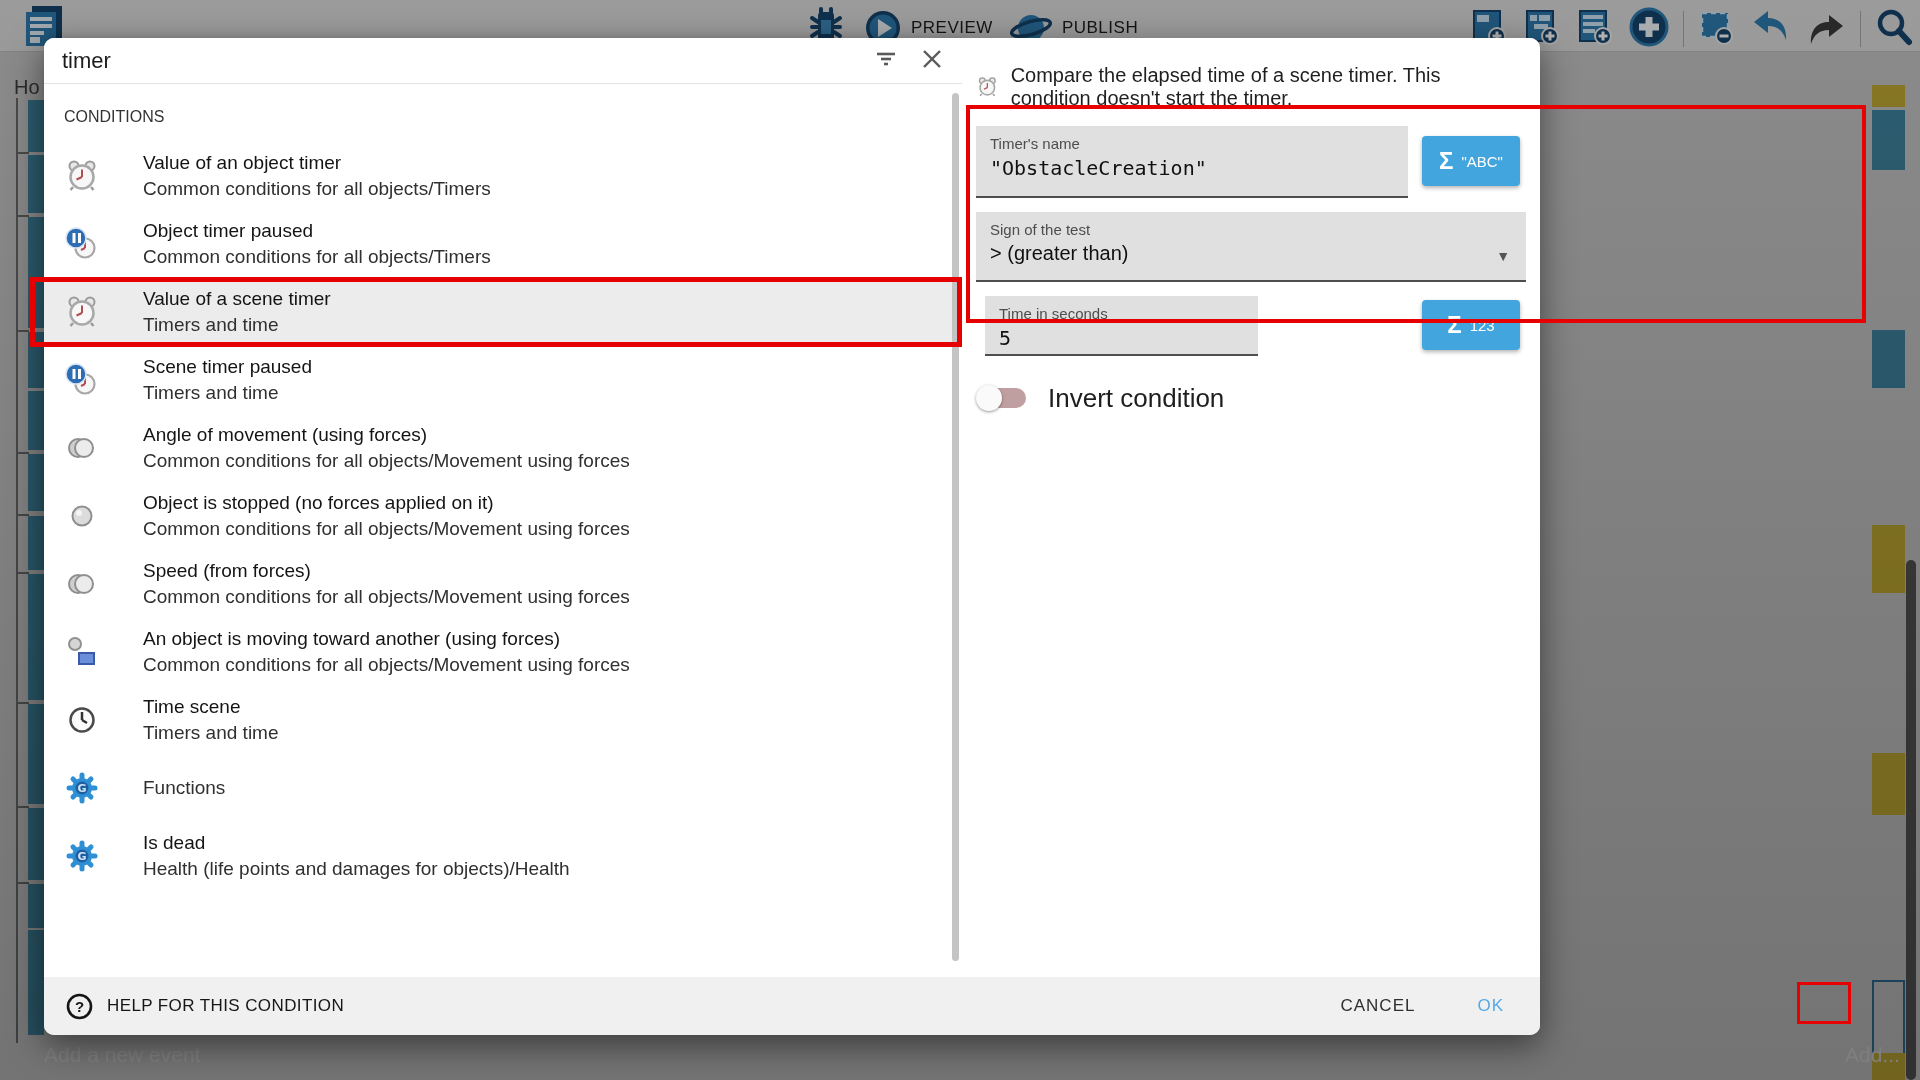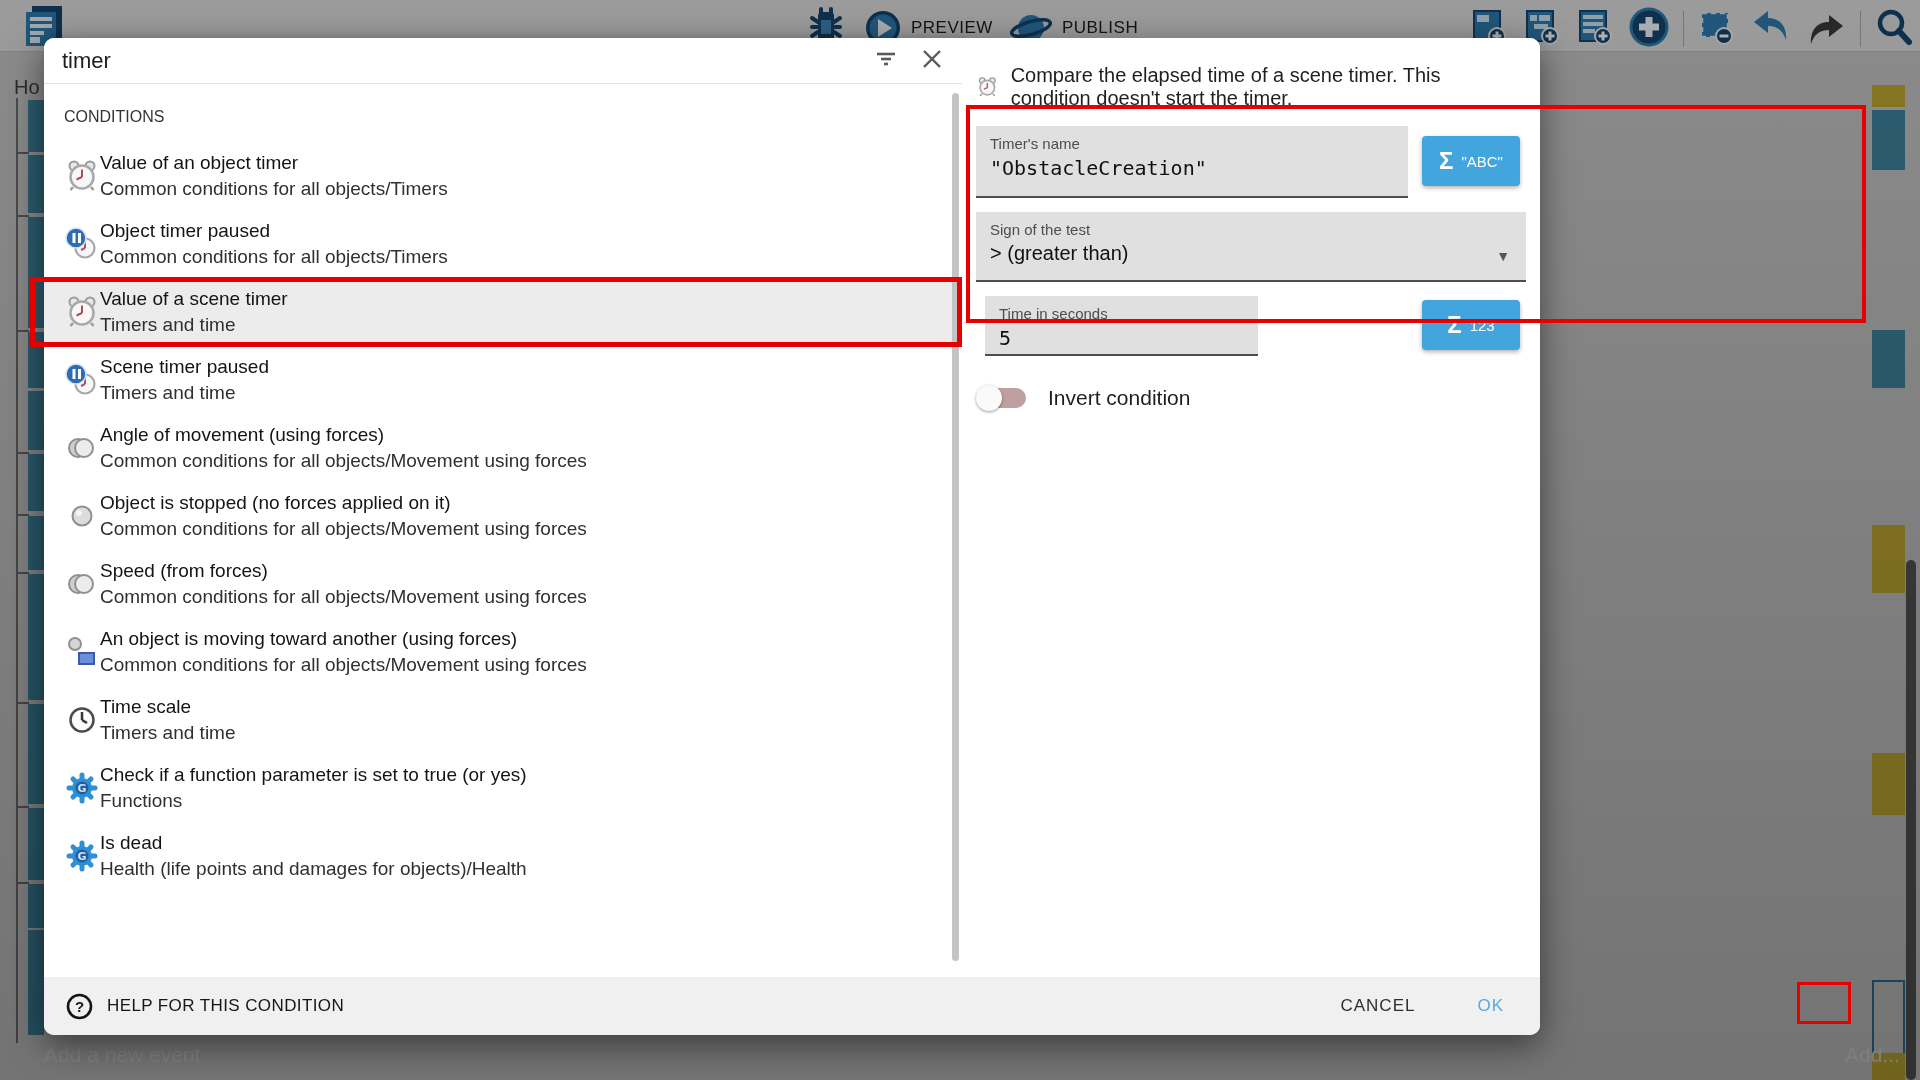--- a/index.html
+++ b/index.html
@@ -30,21 +30,21 @@
 
   .left-panel { position:absolute; left:0; top:0; width:918px; bottom:58px; background:#fff; border-radius:10px 0 0 0; box-shadow:3px 0 6px rgba(0,0,0,.14); }
   .search-row { height:46px; display:flex; align-items:center; padding:0 18px; border-bottom:1px solid #e3e3e3; }
   .search-input { flex:1; border:none; outline:none; background:transparent; font-size:22px; color:#1d1d1d; font-family:"Liberation Sans", sans-serif; }
   .search-icons { display:flex; align-items:center; gap:22px; }
   .list { position:absolute; left:0; right:0; top:47px; bottom:0; overflow:hidden; }
   .section-header { padding:20px 0 14px 20px; font-size:16px; line-height:23px; color:#333; }
   .item { height:68px; display:flex; align-items:center; padding-left:20px; cursor:pointer; }
   .item.selected { background:#ececec; }
   .item-icon { width:36px; height:36px; flex:0 0 36px; }
-  .item-text { }
+  .item-text { margin-left:43px; }
   .item-title { font-size:19px; line-height:26px; color:#141414; }
   .item-sub { font-size:19px; line-height:26px; color:#303030; }
   .list-scroll-thumb { position:absolute; right:3px; top:8px; width:7px; height:868px; background:#c4c4c4; border-radius:4px; }
 
   .right-panel { position:absolute; left:918px; top:0; right:0; bottom:58px; background:#fff; border-radius:0 10px 0 0; }
   .desc-row { display:flex; align-items:center; padding:26px 22px 8px 14px; }
   .desc-text { margin-left:12px; font-size:20px; color:#1f1f1f; }
   .param-row { position:relative; margin:14px 14px; }
   .row1 { margin-top:8px; height:72px; }
   .row2 { margin-top:4px; height:70px; }
@@ -58,21 +58,21 @@
   .mono { font-family:"DejaVu Sans Mono", monospace; }
   .dd-arrow { position:absolute; right:16px; bottom:18px; font-size:14px; color:#555; }
   .expr-btn { position:absolute; right:6px; top:10px; width:98px; height:50px; background:#42a5dd; border:none; border-radius:4px; box-shadow:0 2px 4px rgba(0,0,0,.3); color:#fff; display:flex; align-items:center; justify-content:center; gap:8px; cursor:pointer; }
   .row3 .expr-btn { top:4px; }
   .sigma { font-size:24px; font-weight:bold; }
   .expr-kind { font-size:15px; }
   .invert-row { display:flex; align-items:center; margin:22px 14px 0 14px; height:40px; }
   .toggle { position:relative; width:46px; height:20px; margin-left:4px; cursor:pointer; }
   .toggle-track { position:absolute; left:0; top:0; width:46px; height:20px; border-radius:10px; background:#bf9f9f; }
   .toggle-knob { position:absolute; left:-4px; top:-3px; width:26px; height:26px; border-radius:50%; background:#fafafa; box-shadow:0 1px 3px rgba(0,0,0,.4); }
-  .invert-label { margin-left:22px; font-size:21px; color:#1e1e1e; }
+  .invert-label { margin-left:22px; font-size:26px; color:#1e1e1e; }
 
   .footer { position:absolute; left:0; right:0; bottom:0; height:58px; background:#f0f0f0; border-radius:0 0 10px 10px; display:flex; align-items:center; padding:0 36px 0 22px; }
   .help-group { display:flex; align-items:center; cursor:pointer; }
   .help-label { margin-left:14px; font-size:17px; color:#161616; letter-spacing:.4px; }
   .footer-spacer { flex:1; }
   .btn-cancel { border:none; background:none; font-size:17px; color:#2e2e2e; letter-spacing:1px; cursor:pointer; font-family:"Liberation Sans", sans-serif; }
   .btn-ok { border:none; background:none; font-size:17px; color:#56aae6; letter-spacing:1px; margin-left:62px; cursor:pointer; font-family:"Liberation Sans", sans-serif; }
 
   
   .red-box { position:absolute; border:5px solid #e60000; z-index:20; pointer-events:none; }
@@ -382,21 +382,21 @@
           </div>
         </div>
 
         <div class="item">
           <svg class="item-icon" viewBox="0 0 36 36">
             <circle cx="18" cy="18" r="11.5" fill="#fcfcfc" stroke="#4a4a4a" stroke-width="2.5"></circle>
             <line x1="18" y1="18" x2="18" y2="10" stroke="#333" stroke-width="2.5"></line>
               <line x1="18" y1="18" x2="23" y2="21" stroke="#333" stroke-width="2.5"></line>
           </svg>
           <div class="item-text">
-            <div class="item-title">Time scale</div>
+            <div class="item-title">Time scene</div>
             <div class="item-sub">Timers and time</div>
           </div>
         </div>
 
         <div class="item">
           <svg class="item-icon" viewBox="0 0 36 36">
             <g stroke="#2f8fd4" stroke-width="5" stroke-linecap="round">
               <line x1="18" y1="5" x2="18" y2="9"></line>
                 <line x1="18" y1="27" x2="18" y2="31"></line>
                 <line x1="5" y1="18" x2="9" y2="18"></line>
@@ -404,21 +404,20 @@
               <line x1="9" y1="9" x2="12" y2="12"></line>
                 <line x1="24" y1="24" x2="27" y2="27"></line>
                 <line x1="9" y1="27" x2="12" y2="24"></line>
                 <line x1="24" y1="12" x2="27" y2="9"></line>
             </g>
             <circle cx="18" cy="18" r="10" fill="#2f8fd4"></circle>
               <circle cx="18" cy="18" r="6.5" fill="#1d5fa0"></circle>
             <text x="18" y="22" text-anchor="middle" font-size="11" font-weight="bold" fill="#cfe4f7" font-family="DejaVu Sans">G</text>
           </svg>
           <div class="item-text">
-            <div class="item-title">Check if a function parameter is set to true (or yes)</div>
             <div class="item-sub">Functions</div>
           </div>
         </div>
 
 
         <div class="item">
           <svg class="item-icon" viewBox="0 0 36 36">
             <g stroke="#2f8fd4" stroke-width="5" stroke-linecap="round">
               <line x1="18" y1="5" x2="18" y2="9"></line>
                 <line x1="18" y1="27" x2="18" y2="31"></line>

